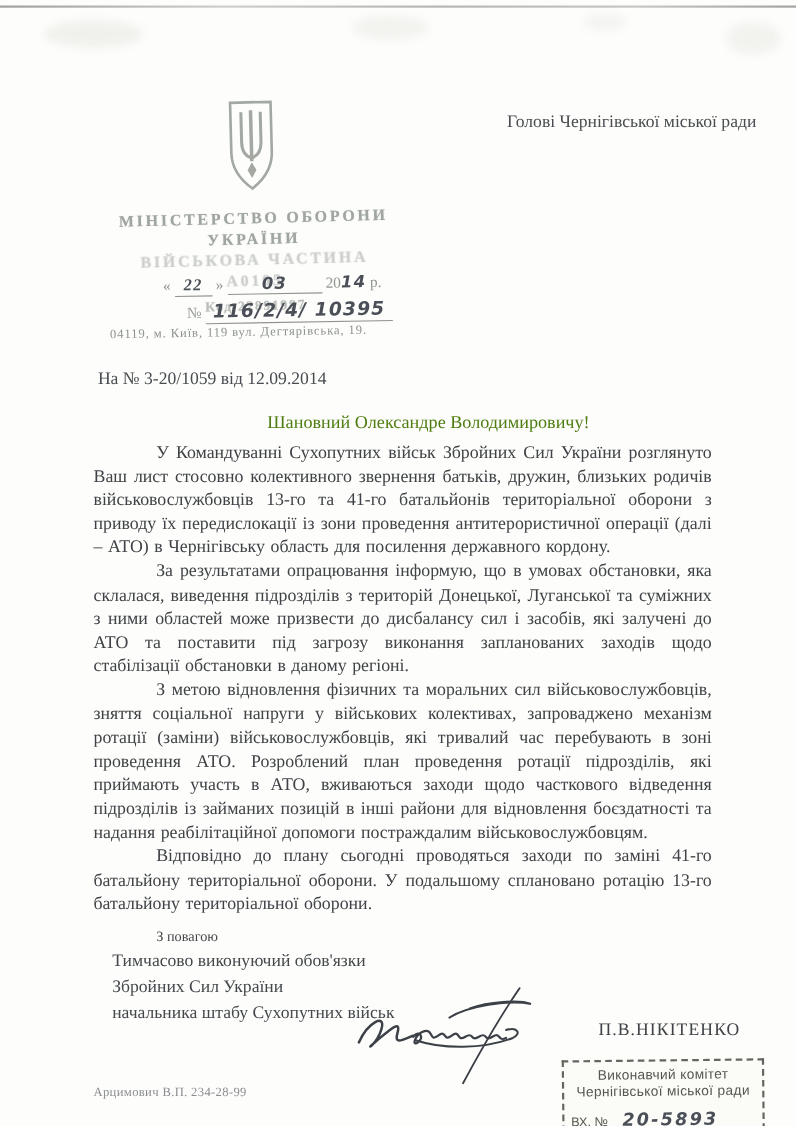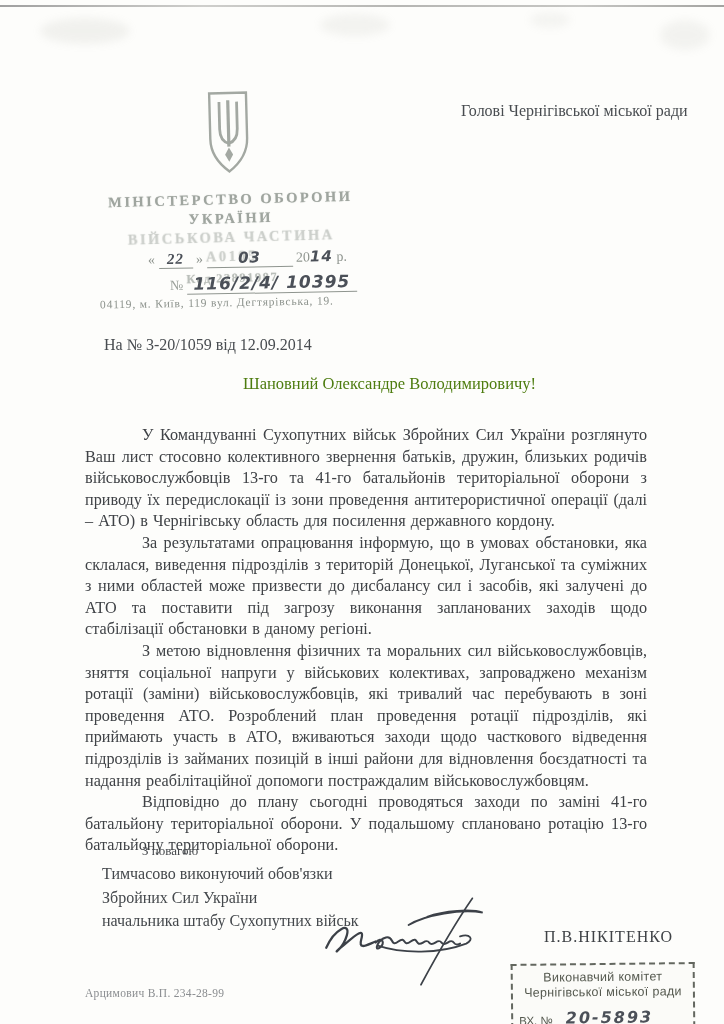--- a/index.html
+++ b/index.html
@@ -36,25 +36,25 @@
   .u-day { min-width:34px;font-family:Liberation Serif, serif; }
   .u-month { min-width:86px; }
   .u-num { min-width:170px; font-size:17px; }
   .addrline { position:absolute; left:100px; top:296px; width:280px; font-size:11.5px;
     letter-spacing:.8px; color:#8d938d; transform:rotate(-1deg); }
 
   
   .recipient { position:absolute; left:437px; top:99px; font-size:16px; line-height:23px; color:#484c50;margin-left:24px; }
   .recipient .caps { letter-spacing:.5px; }
 
-  .reference { position:absolute; left:104px; top:336px; font-size:16px; color:#484c50; }
+  .reference { position:absolute; left:89px; top:336px; font-size:16px; color:#484c50; }
   .salutation { position:absolute; left:243px; top:374px; font-size:16.5px; color:#4d7c0f; }
 
   .body-text { position:absolute; left:85px; top:401px; width:562px;
-    font-size:16.2px; line-height:21.6px; text-align:justify; color:#3f4246;margin-top:24px; }
+    font-size:16.2px; line-height:21.6px; text-align:justify; color:#3f4246; }
   .body-text p { text-indent:57px; margin:0; word-spacing:1px; }
 
   .closing { position:absolute; left:142px; top:843px; font-size:13px; color:#43464a; }
 
   .sigblock { position:absolute; left:102px; top:862px; font-size:16px; line-height:23.5px; color:#44484c; }
   .signature-svg { position:absolute; left:318px; top:893px; width:175px; height:95px; }
   .sig-name { position:absolute; left:544px; top:928px; font-size:16px; letter-spacing:1px; color:#3f4246; }
 
   .in-stamp { position:absolute; left:511px; top:963px; width:184px; height:75px;
     border:2px dashed #63675f; padding:5px 6px 0 6px; transform:rotate(-.6deg);

